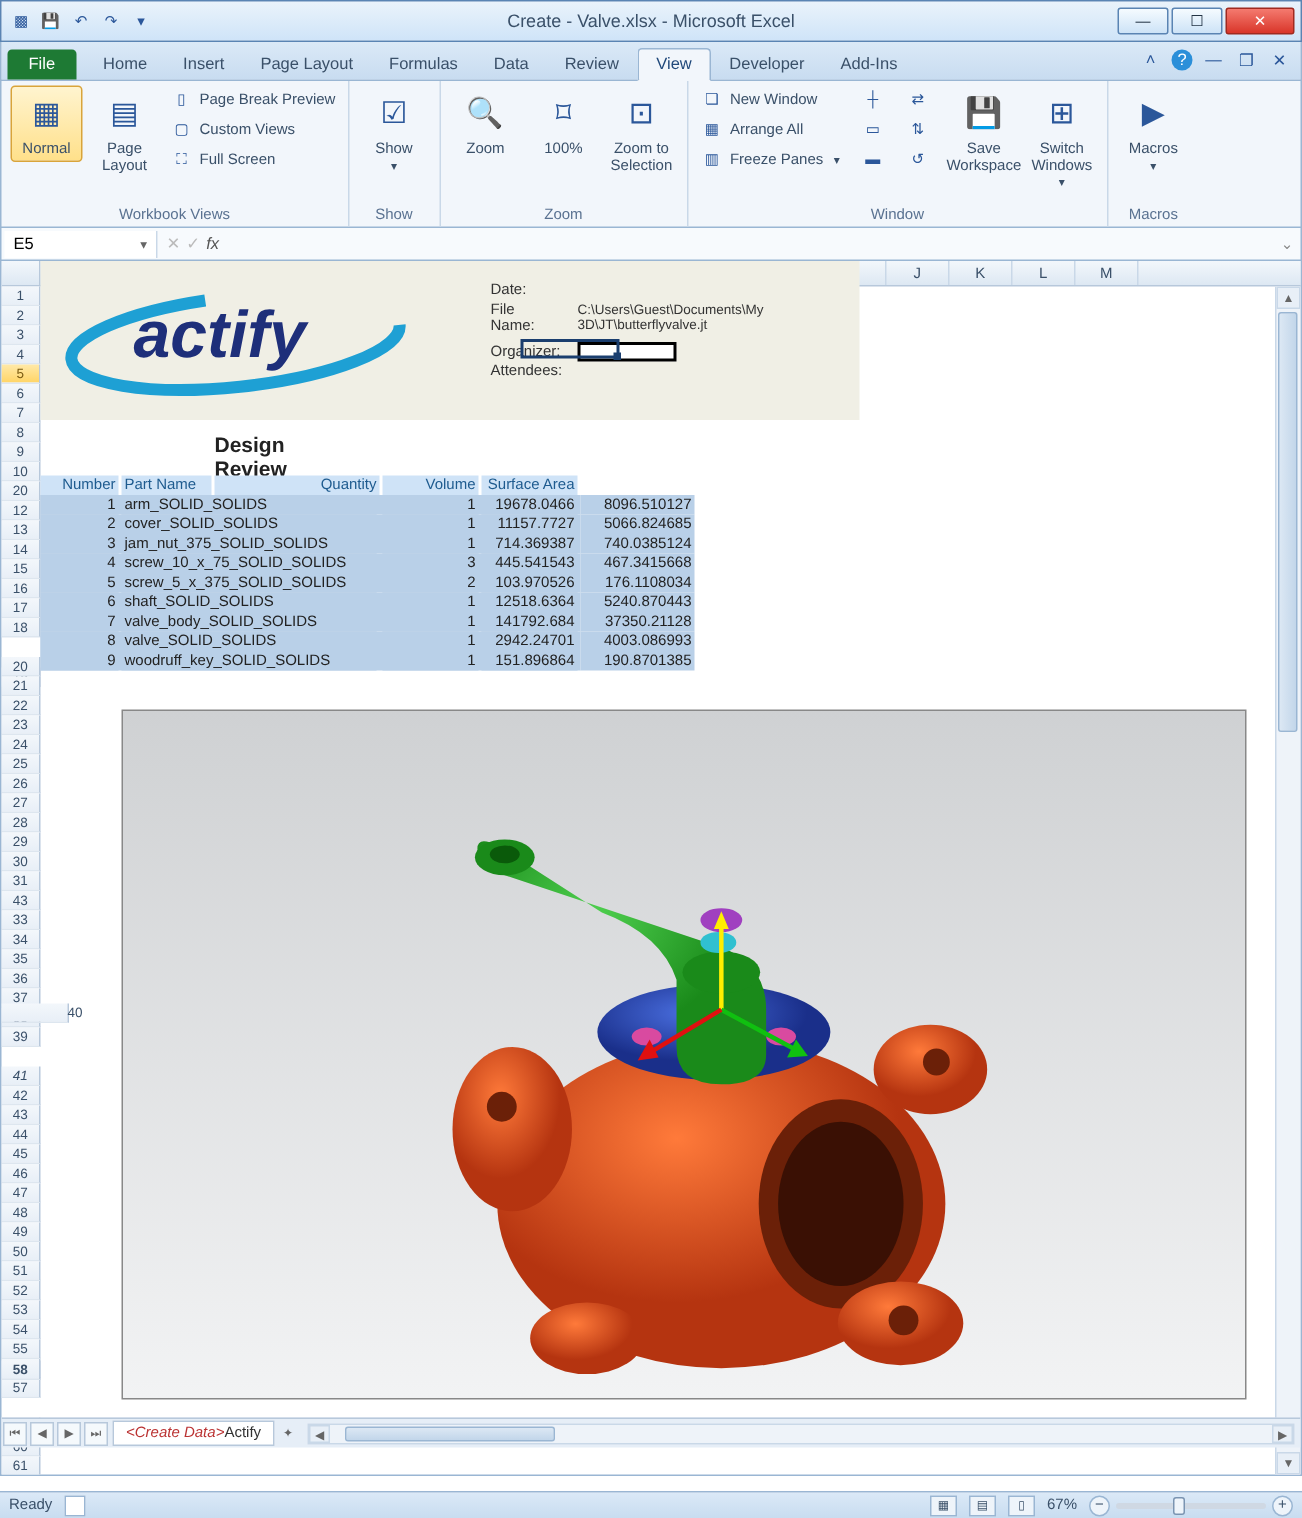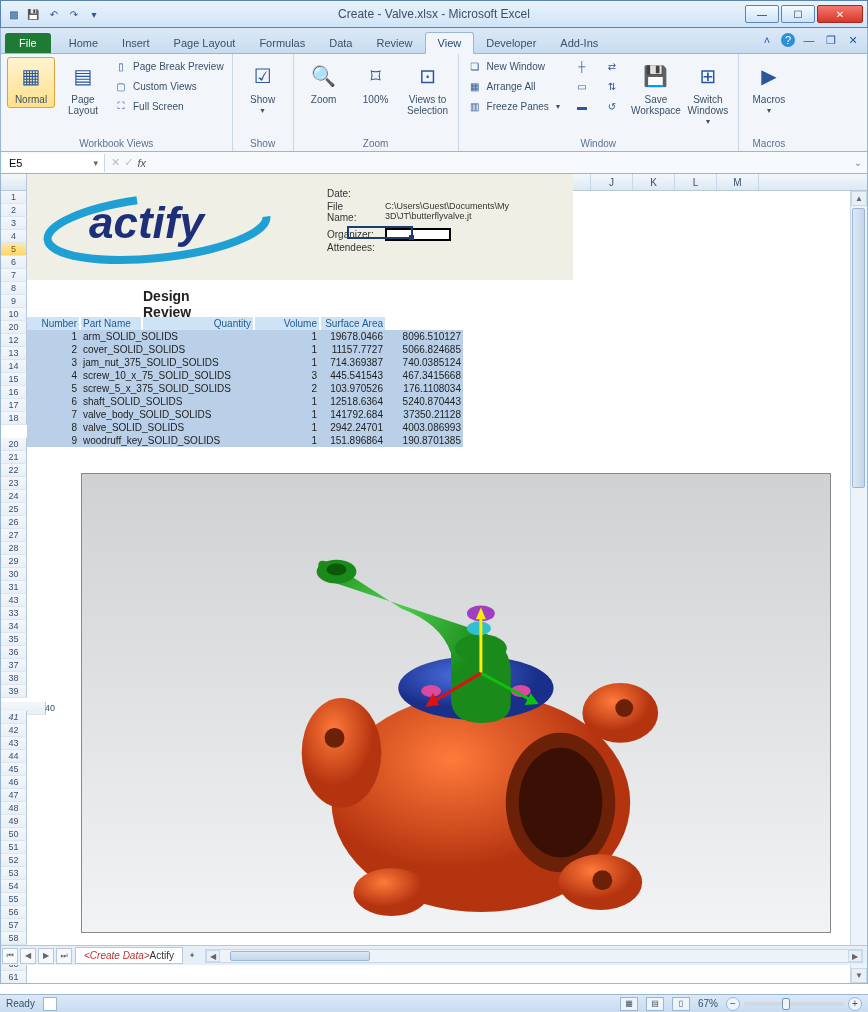--- a/index.html
+++ b/index.html
@@ -177,21 +177,21 @@
       <div class="bigbtn">
           <div class="bicon">🔍</div>
           <span>Zoom</span>
         </div>
       <div class="bigbtn">
           <div class="bicon">⌑</div>
           <span>100%</span>
         </div>
       <div class="bigbtn">
           <div class="bicon">⊡</div>
-          <span>Views to Selection</span>
+          <span>Zoom to Selection</span>
         </div>
     </div>
     <div class="glabel">Zoom</div>
   </div>
 
   <div class="rgroup">
     <div class="ctls">
       <div class="vcol">
         <div class="smallrow">
             <span class="sicon">❏</span>
@@ -319,39 +319,39 @@
       <div class="rowh" style="top: 377px;">30</div>
       <div class="rowh" style="top: 390px;">31</div>
       <div class="rowh" style="top: 403px;">43</div>
       <div class="rowh" style="top: 416px;">33</div>
       <div class="rowh" style="top: 429px;">34</div>
       <div class="rowh" style="top: 442px;">35</div>
       <div class="rowh" style="top: 455px;">36</div>
       <div class="rowh" style="top: 468px;">37</div>
       <div class="rowh" style="top: 481px;">38</div>
       <div class="rowh" style="top: 494px;">39</div>
-      <div class="rowh" style="top: 511px; padding-left: 44px;">40</div>
+      <div class="rowh" style="top: 478px; padding-left: 44px;">40</div>
       <div class="rowh" style="top: 520px; font-style: italic;">41</div>
       <div class="rowh" style="top: 533px;">42</div>
       <div class="rowh" style="top: 546px;">43</div>
       <div class="rowh" style="top: 559px;">44</div>
       <div class="rowh" style="top: 572px;">45</div>
       <div class="rowh" style="top: 585px;">46</div>
       <div class="rowh" style="top: 598px;">47</div>
       <div class="rowh" style="top: 611px;">48</div>
       <div class="rowh" style="top: 624px;">49</div>
       <div class="rowh" style="top: 637px;">50</div>
       <div class="rowh" style="top: 650px;">51</div>
       <div class="rowh" style="top: 663px;">52</div>
       <div class="rowh" style="top: 676px;">53</div>
       <div class="rowh" style="top: 689px;">54</div>
       <div class="rowh" style="top: 702px;">55</div>
       <div class="rowh" style="top: 715px;">56</div>
       <div class="rowh" style="top: 728px;">57</div>
-      <div class="rowh" style="top: 741px;">58</div>
+      <div class="rowh" style="top: 716px; font-weight: bold;">58</div>
       <div class="rowh" style="top: 754px;">59</div>
       <div class="rowh" style="top: 767px;">60</div>
       <div class="rowh" style="top: 780px;">61</div>
     </div>
   <div class="vscroll">
     <div class="arr">▲</div>
     <div class="track">
         <div class="thumb"></div>
       </div>
     <div class="arr">▼</div>

